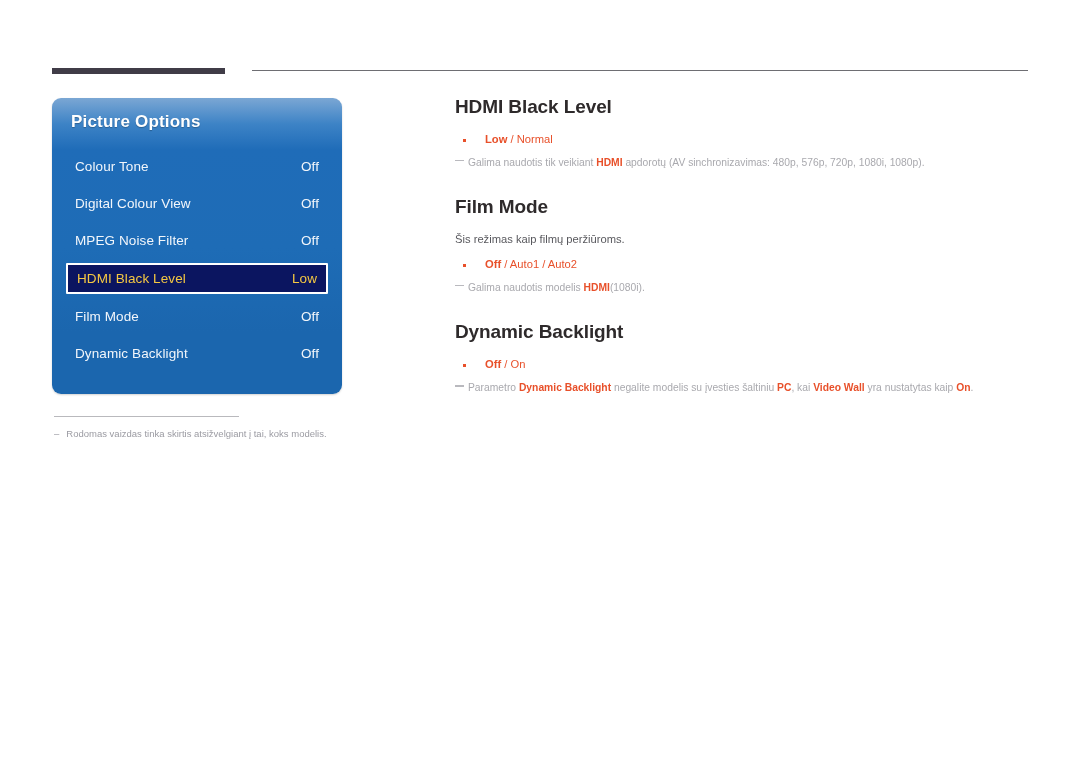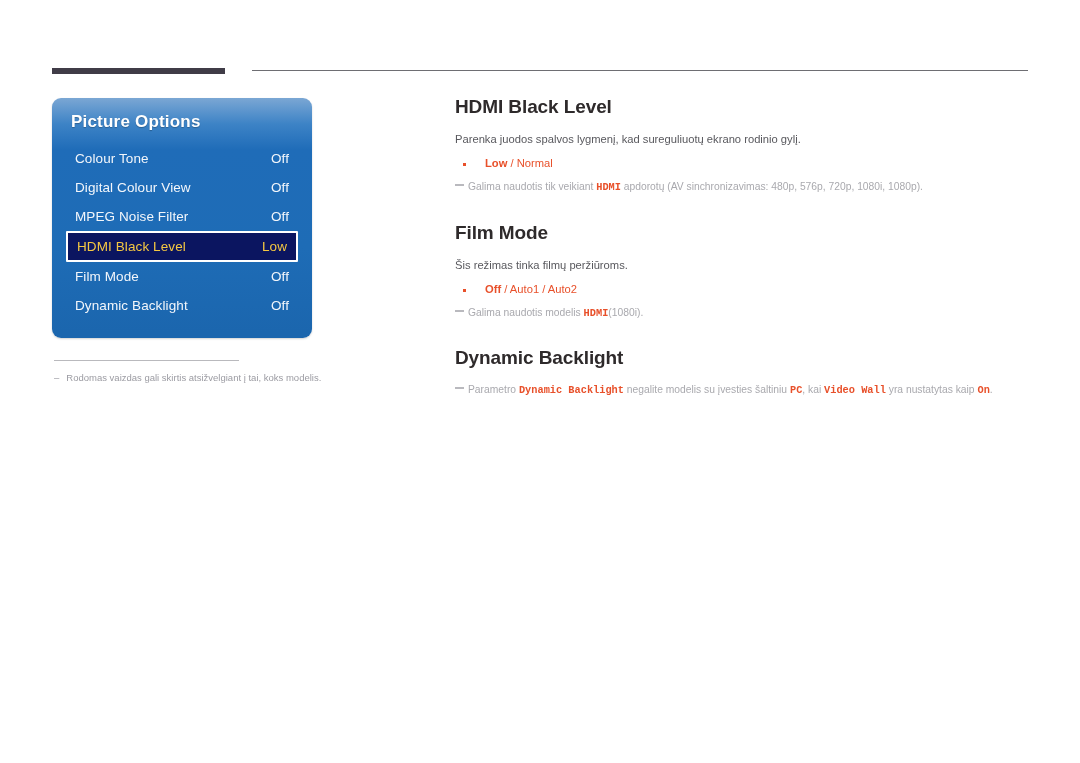--- a/index.html
+++ b/index.html
@@ -44,21 +44,21 @@
 
   
   .left-col {
     position: absolute;
     left: 52px;
     top: 98px;
     width: 300px;
   }
 
   .osd-panel {
-    width: 260px;
+    width: 290px;
     border-radius: 9px;
     background: linear-gradient(to bottom,
                 #7ba7d4 0px,
                 #3d83c6 26px,
                 #1f6cb8 52px,
                 #1e6cb6 150px,
                 #1b66ae 234px);
     box-shadow: 0 1px 2px rgba(0,0,0,0.18);
     padding-bottom: 18px;
     overflow: hidden;
@@ -75,21 +75,21 @@
 
   .osd-list {
     padding: 0 0 0 0;
   }
 
   .osd-row {
     display: flex;
     align-items: center;
     justify-content: space-between;
     height: 29px;
-    margin: 0 14px;
+    margin: 8px 14px;
     padding: 0 9px;
     color: #f2f6fb;
     font-size: 13.5px;
     letter-spacing: 0.1px;
     box-sizing: border-box;
     gap: 36px;
   }
   .osd-row .label {
     white-space: nowrap;
   }
@@ -193,21 +193,20 @@
     position: absolute;
     left: 0;
     top: 5px;
     width: 9px;
     height: 1.5px;
     background: #b9b9be;
   }
   .note .hot {
     color: #e8502a;
     font-weight: 700;
-    font-family: Liberation Mono, monospace;
   }
 </style>
 </head>
 <body>
 
 <div class="top-rules">
   <div class="rule-thick"></div>
   <div class="rule-thin"></div>
 </div>
 
@@ -248,53 +247,57 @@
         <span class="value">Off</span>
       </div>
 
     </div>
   </div>
 
   <div class="left-divider"></div>
 
   <div class="left-note">
     <span class="dash">–</span>
-    <span>Rodomas vaizdas gali skirtis atsižvelgiant į tai, koks modelis.</span>
+    <span>Rodomas vaizdas tinka skirtis atsižvelgiant į tai, koks modelis.</span>
   </div>
 
 </div>
 
 <div class="right-col">
 
   <div class="section">
     <h2 class="sec-title">HDMI Black Level</h2>
-    <p class="body">Parenka juodos spalvos lygmenį, kad sureguliuotų ekrano rodinio gylį.</p>
     <ul class="opts">
       <li>
         <span class="b">Low</span><span class="sep"> / Normal</span>
       </li>
     </ul>
     <div class="note">
       <span>Galima naudotis tik veikiant </span><span class="hot">HDMI</span><span> apdorotų (AV sinchronizavimas: 480p, 576p, 720p, 1080i, 1080p).</span>
     </div>
   </div>
 
   <div class="section">
     <h2 class="sec-title">Film Mode</h2>
-    <p class="body">Šis režimas tinka filmų peržiūroms.</p>
+    <p class="body">Šis režimas kaip filmų peržiūroms.</p>
     <ul class="opts">
       <li>
         <span class="b">Off</span><span class="sep"> / Auto1 / Auto2</span>
       </li>
     </ul>
     <div class="note">
       <span>Galima naudotis modelis </span><span class="hot">HDMI</span><span>(1080i).</span>
     </div>
   </div>
 
   <div class="section">
     <h2 class="sec-title">Dynamic Backlight</h2>
+    <ul class="opts">
+      <li>
+        <span class="b">Off</span><span class="sep"> / On</span>
+      </li>
+    </ul>
     <div class="note">
       <span>Parametro </span><span class="hot">Dynamic Backlight</span><span> negalite modelis su įvesties šaltiniu </span><span class="hot">PC</span><span>, kai </span><span class="hot">Video Wall</span><span> yra nustatytas kaip </span><span class="hot">On</span><span>.</span>
     </div>
   </div>
 
 </div>
 
 </body></html>

